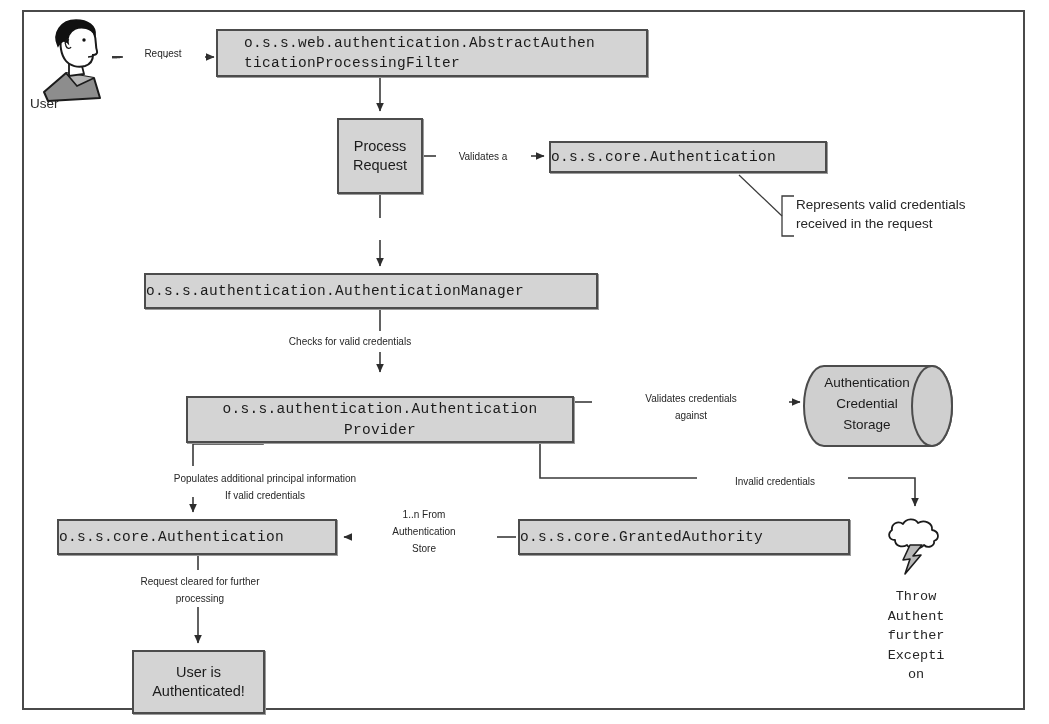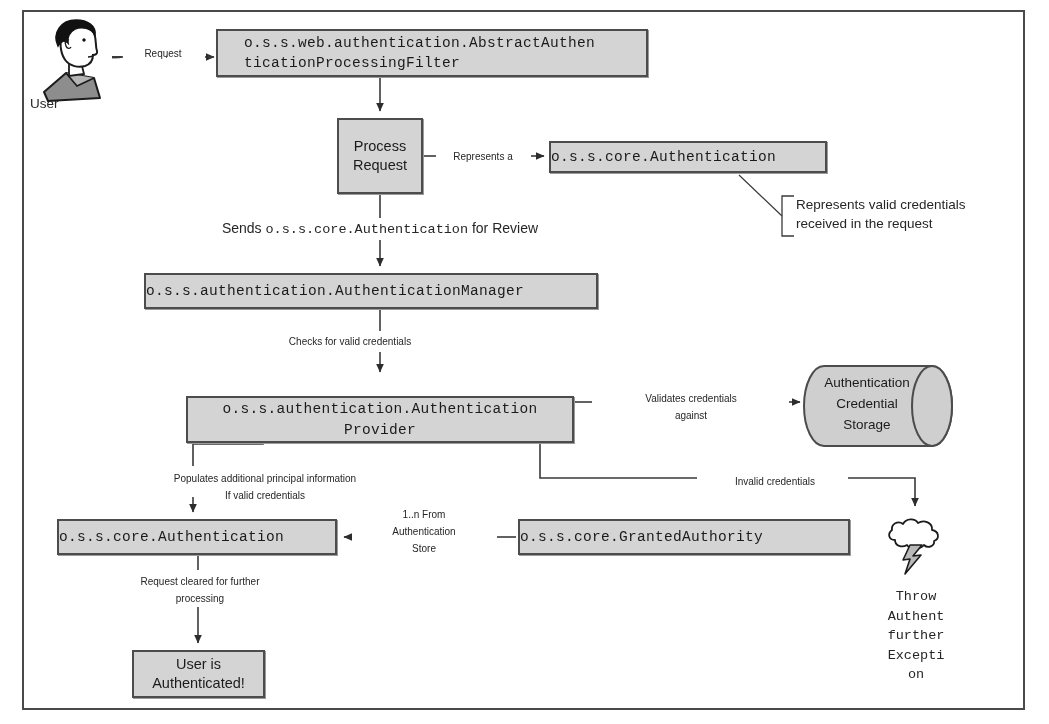--- a/index.html
+++ b/index.html
@@ -97,21 +97,21 @@
   }
   #node-core-auth-2 {
     left: 57px; top: 519px; width: 280px; height: 36px;
     font-size: 14.5px;
   }
   #node-granted-authority {
     left: 518px; top: 519px; width: 332px; height: 36px;
     font-size: 14.5px;
   }
   #node-user-auth {
-    left: 132px; top: 650px; width: 133px; height: 48px;
+    left: 132px; top: 650px; width: 133px; height: 64px;
     font-size: 14.5px;
     line-height: 19px;
     text-align: center;
   }
   .node .txt { display: block; width: 100%; }
   #node-filter .txt, #node-auth-manager .txt,
   #node-core-auth-1 .txt, #node-core-auth-2 .txt,
   #node-granted-authority .txt { text-align: inherit; }
 
   
@@ -349,23 +349,22 @@
     </svg>
   </div>
   <div class="label" id="label-exception">Throw
 Authent
 further
 Excepti
 on</div>
 
   <div class="label sans" id="lbl-request">Request</div>
 
-  <div class="label sans" id="lbl-generates">Represents a</div>
-
-  <div class="label sans" id="lbl-sends"><span>Sends </span><span class="m">o.s.s.core.Authentication</span><span> for Review</span></div>
+  <div class="label sans" id="lbl-generates">Validates a</div>
+
 
   <div class="label sans" id="lbl-checks">Checks for valid credentials</div>
 
   <div class="label sans" id="lbl-validates">Validates credentials
 against</div>
 
   <div class="label sans" id="lbl-invalid">Invalid credentials</div>
 
   <div class="label sans" id="lbl-populates">Populates additional principal information
 If valid credentials</div>

